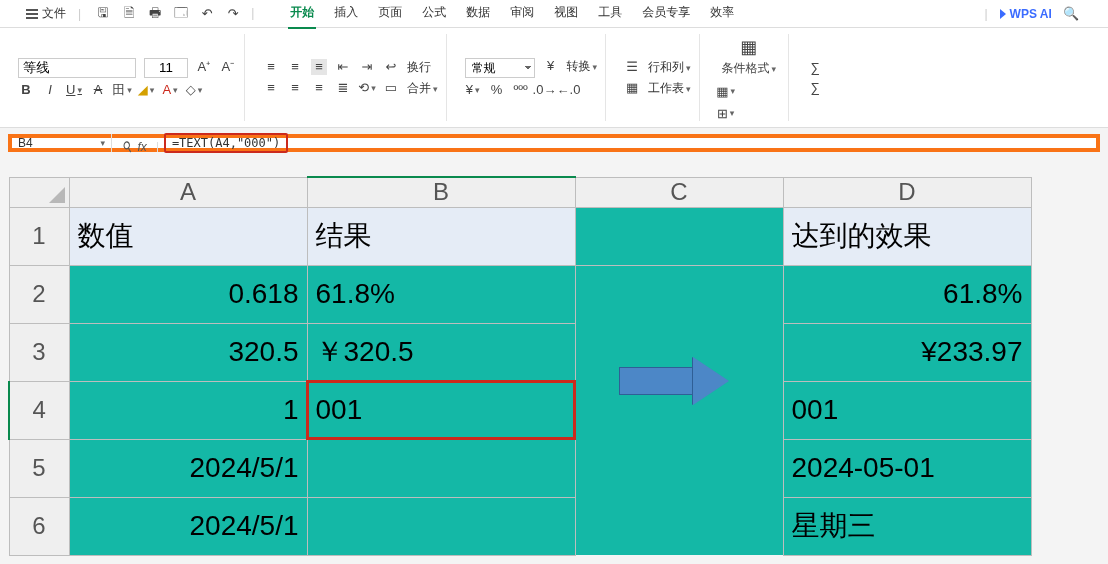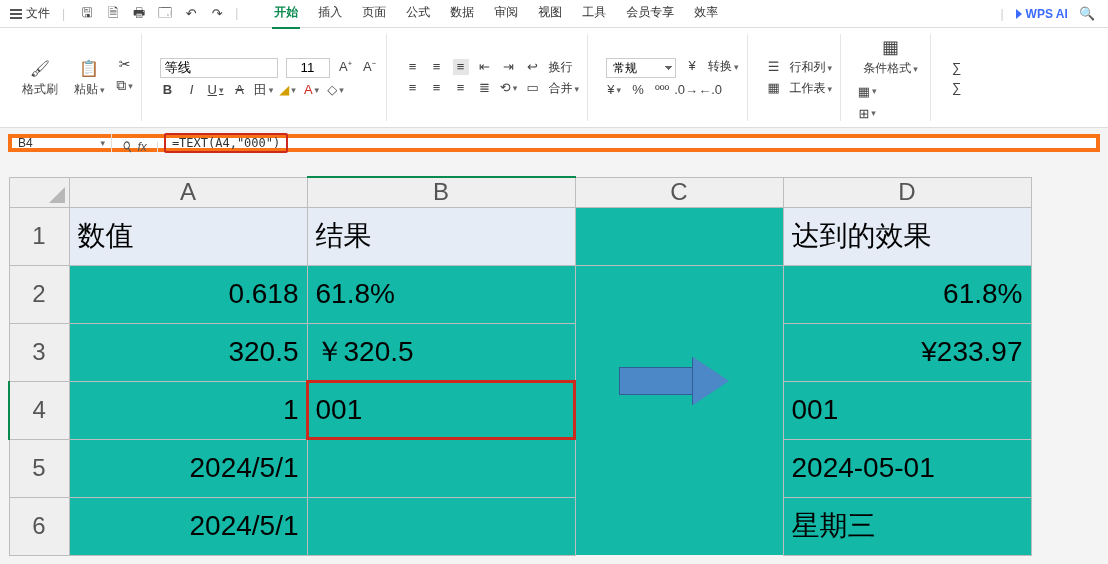--- a/index.html
+++ b/index.html
@@ -12,21 +12,21 @@
     height: 564px;
     overflow: hidden;
   }
   
   .menubar {
     display: flex;
     align-items: center;
     height: 28px;
     background: #fff;
     border-bottom: 1px solid #ddd;
-    padding: 0 4px;
+    padding: 0 20px;
     gap: 6px;
   }
   .menubar .file-btn {
     display: inline-flex;
     align-items: center;
     gap: 4px;
     padding: 2px 6px;
     color: #333;
     cursor: pointer;
   }
@@ -169,36 +169,20 @@
     <span>效率</span>
   </div>
   <div class="right-area">
     <span style="color:#ccc">|</span>
     <span class="wps-ai">WPS AI</span>
     <span class="search-ico"></span>
   </div>
 </div>
 
 <div class="ribbon">
-  <div class="rgroup">
-    <div class="row">
-      <div class="btn-large">
-        <span class="big brush"></span>
-        <span>格式刷</span>
-      </div>
-      <div class="btn-large">
-        <span class="big paste"></span>
-        <span class="down-caret">粘贴</span>
-      </div>
-      <div style="display:flex;flex-direction:column;gap:6px;">
-        <span class="scissors icon-sm"></span>
-        <span class="copy icon-sm down-caret"></span>
-      </div>
-    </div>
-  </div>
 
   <div class="rgroup">
     <div class="row">
       <input class="fake" value="等线" style="">
       <input class="num" value="11" style="">
       <span class="icon-sm">A⁺</span>
       <span class="icon-sm">A⁻</span>
     </div>
     <div class="row">
       <span class="icon-sm bold">B</span>

